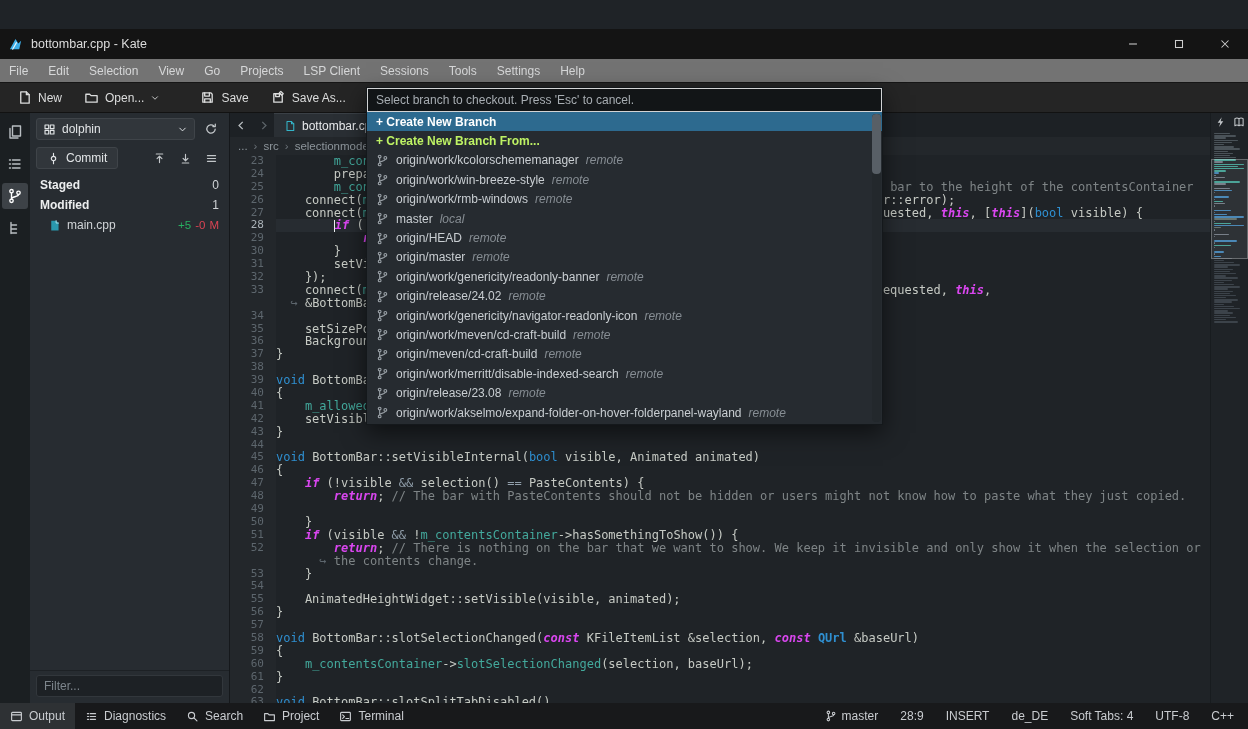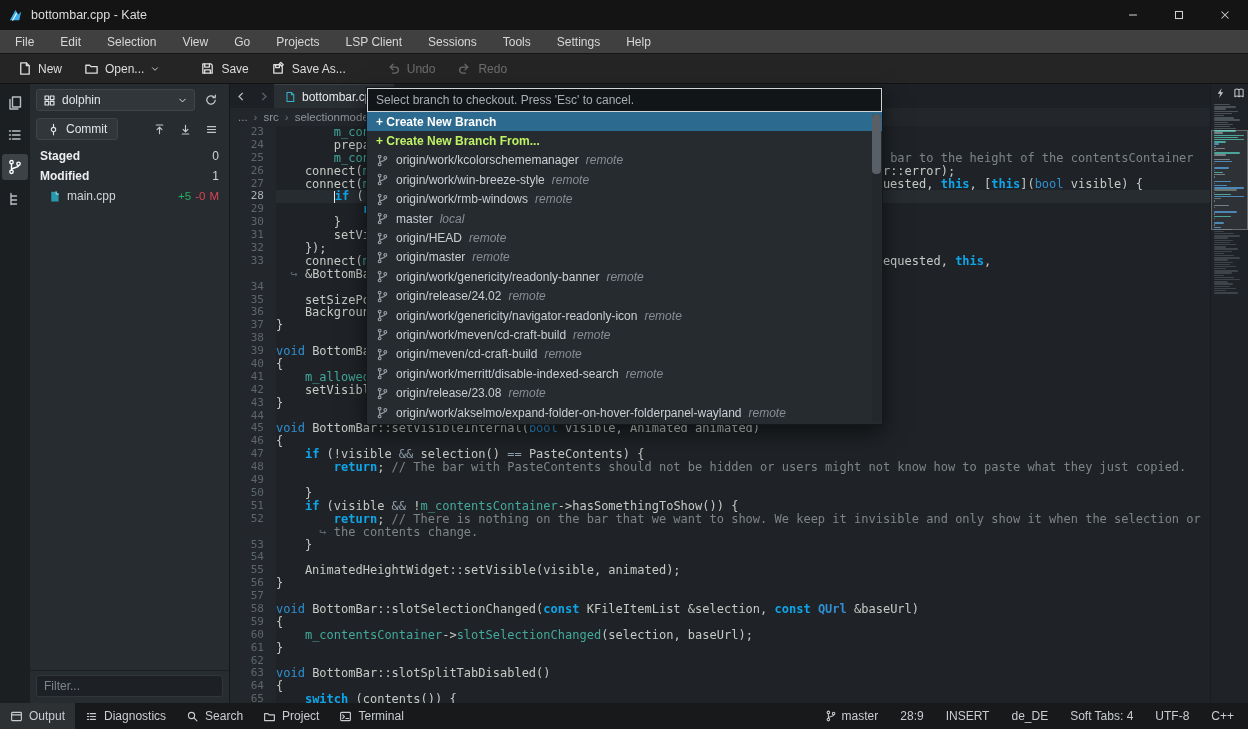--- a/index.html
+++ b/index.html
@@ -1,28 +1,28 @@
 <!DOCTYPE html>
 <html><head>
 <meta charset="utf-8">
 <style>
   * { margin:0; padding:0; box-sizing:border-box; }
   html,body { width:1248px; height:729px; overflow:hidden; background:#000; }
   body { font-family:"Liberation Sans", sans-serif; font-size:12px; color:#d6d7d8; }
   .app { position:relative; width:1248px; height:729px; background:#1f2327; display:flex; flex-direction:column; }
 
   
-  .titlebar { height:30px; background:#141414; display:flex; align-items:center; padding-left:8px; flex-shrink:0; }
+  .titlebar { height:30px; background:#141414; display:flex; align-items:center; padding-left:8px; flex-shrink:0;margin-top:29px; }
   .titlebar .t-title { margin-left:8px; color:#dcdcdc; font-size:12.5px; }
   .titlebar .spacer { flex:1; }
   .winbtn { width:46px; height:30px; display:flex; align-items:center; justify-content:center; color:#cfcfcf; }
   .winbtn svg { stroke:currentColor; fill:none; stroke-width:1.2; }
 
   
-  .menubar { height:24px; background:#404040; display:flex; align-items:center; padding-left:6px; gap:8px; flex-shrink:0; border-bottom:1px solid #161616;}
+  .menubar { height:24px; background:#737373; display:flex; align-items:center; gap:2px; flex-shrink:0; border-bottom:1px solid #161616;}
   .menu-item { padding:3px 9px; color:#d6d7d8; border-radius:3px; }
 
   
   .toolbar { height:30px; background:#252525; display:flex; align-items:center; padding-left:8px; gap:4px; flex-shrink:0; border-bottom:1px solid #121212;}
   .tb-btn { display:flex; align-items:center; gap:6px; padding:4px 9px; border-radius:3px; color:#dcdddd; }
   .tb-btn.disabled { opacity:.38; }
   .tb-gap { width:14px; }
 
   .main { flex:1; display:flex; min-height:0; }
 
@@ -61,21 +61,21 @@
   .breadcrumb { height:18px; background:#23272b; display:flex; align-items:center; gap:6px; padding-left:8px; color:#8d959b; font-size:11.5px; flex-shrink:0; }
   .crumb-sep { color:#6b7artifact278; color:#6b7278; }
 
   .codearea { flex:1; background:#1f2327; overflow:hidden; position:relative; }
   .code-row { display:flex; height:12.9px; line-height:12.9px; font-family:"DejaVu Sans Mono", monospace; font-size:12px; white-space:pre; }
   .ln { width:46px; flex-shrink:0; text-align:right; padding-right:12px; background:#23272b; color:#5d666d; font-size:11px; }
   .code-row.cur .ln { color:#aab2b8; }
   .code-row.cur .lc { background:#272c31; }
   .lc { flex:1; color:#c6cac4; overflow:hidden; }
   .tok-d { color:#c6cac4; }
-  .tok-k { color:#0ea5e9; font-weight:bold; }
+  .tok-k { color:#d946ef; font-weight:bold;font-style:italic; }
   .tok-t { color:#2f8fd0; }
   .tok-q { color:#2f8fd0; font-weight:bold; }
   .tok-m { color:#43a99c; }
   .tok-c { color:#7e8486; }
   .tok-o { color:#92a0ac; }
   .tok-w { color:#5d666d; }
   .tok-x { display:inline-block; width:0; border-left:1.5px solid #eceff1; height:12px; vertical-align:middle; }
 
   
   .minimapcol { width:38px; background:#1f2327; border-left:1px solid #181c1f; flex-shrink:0; display:flex; flex-direction:column; }

